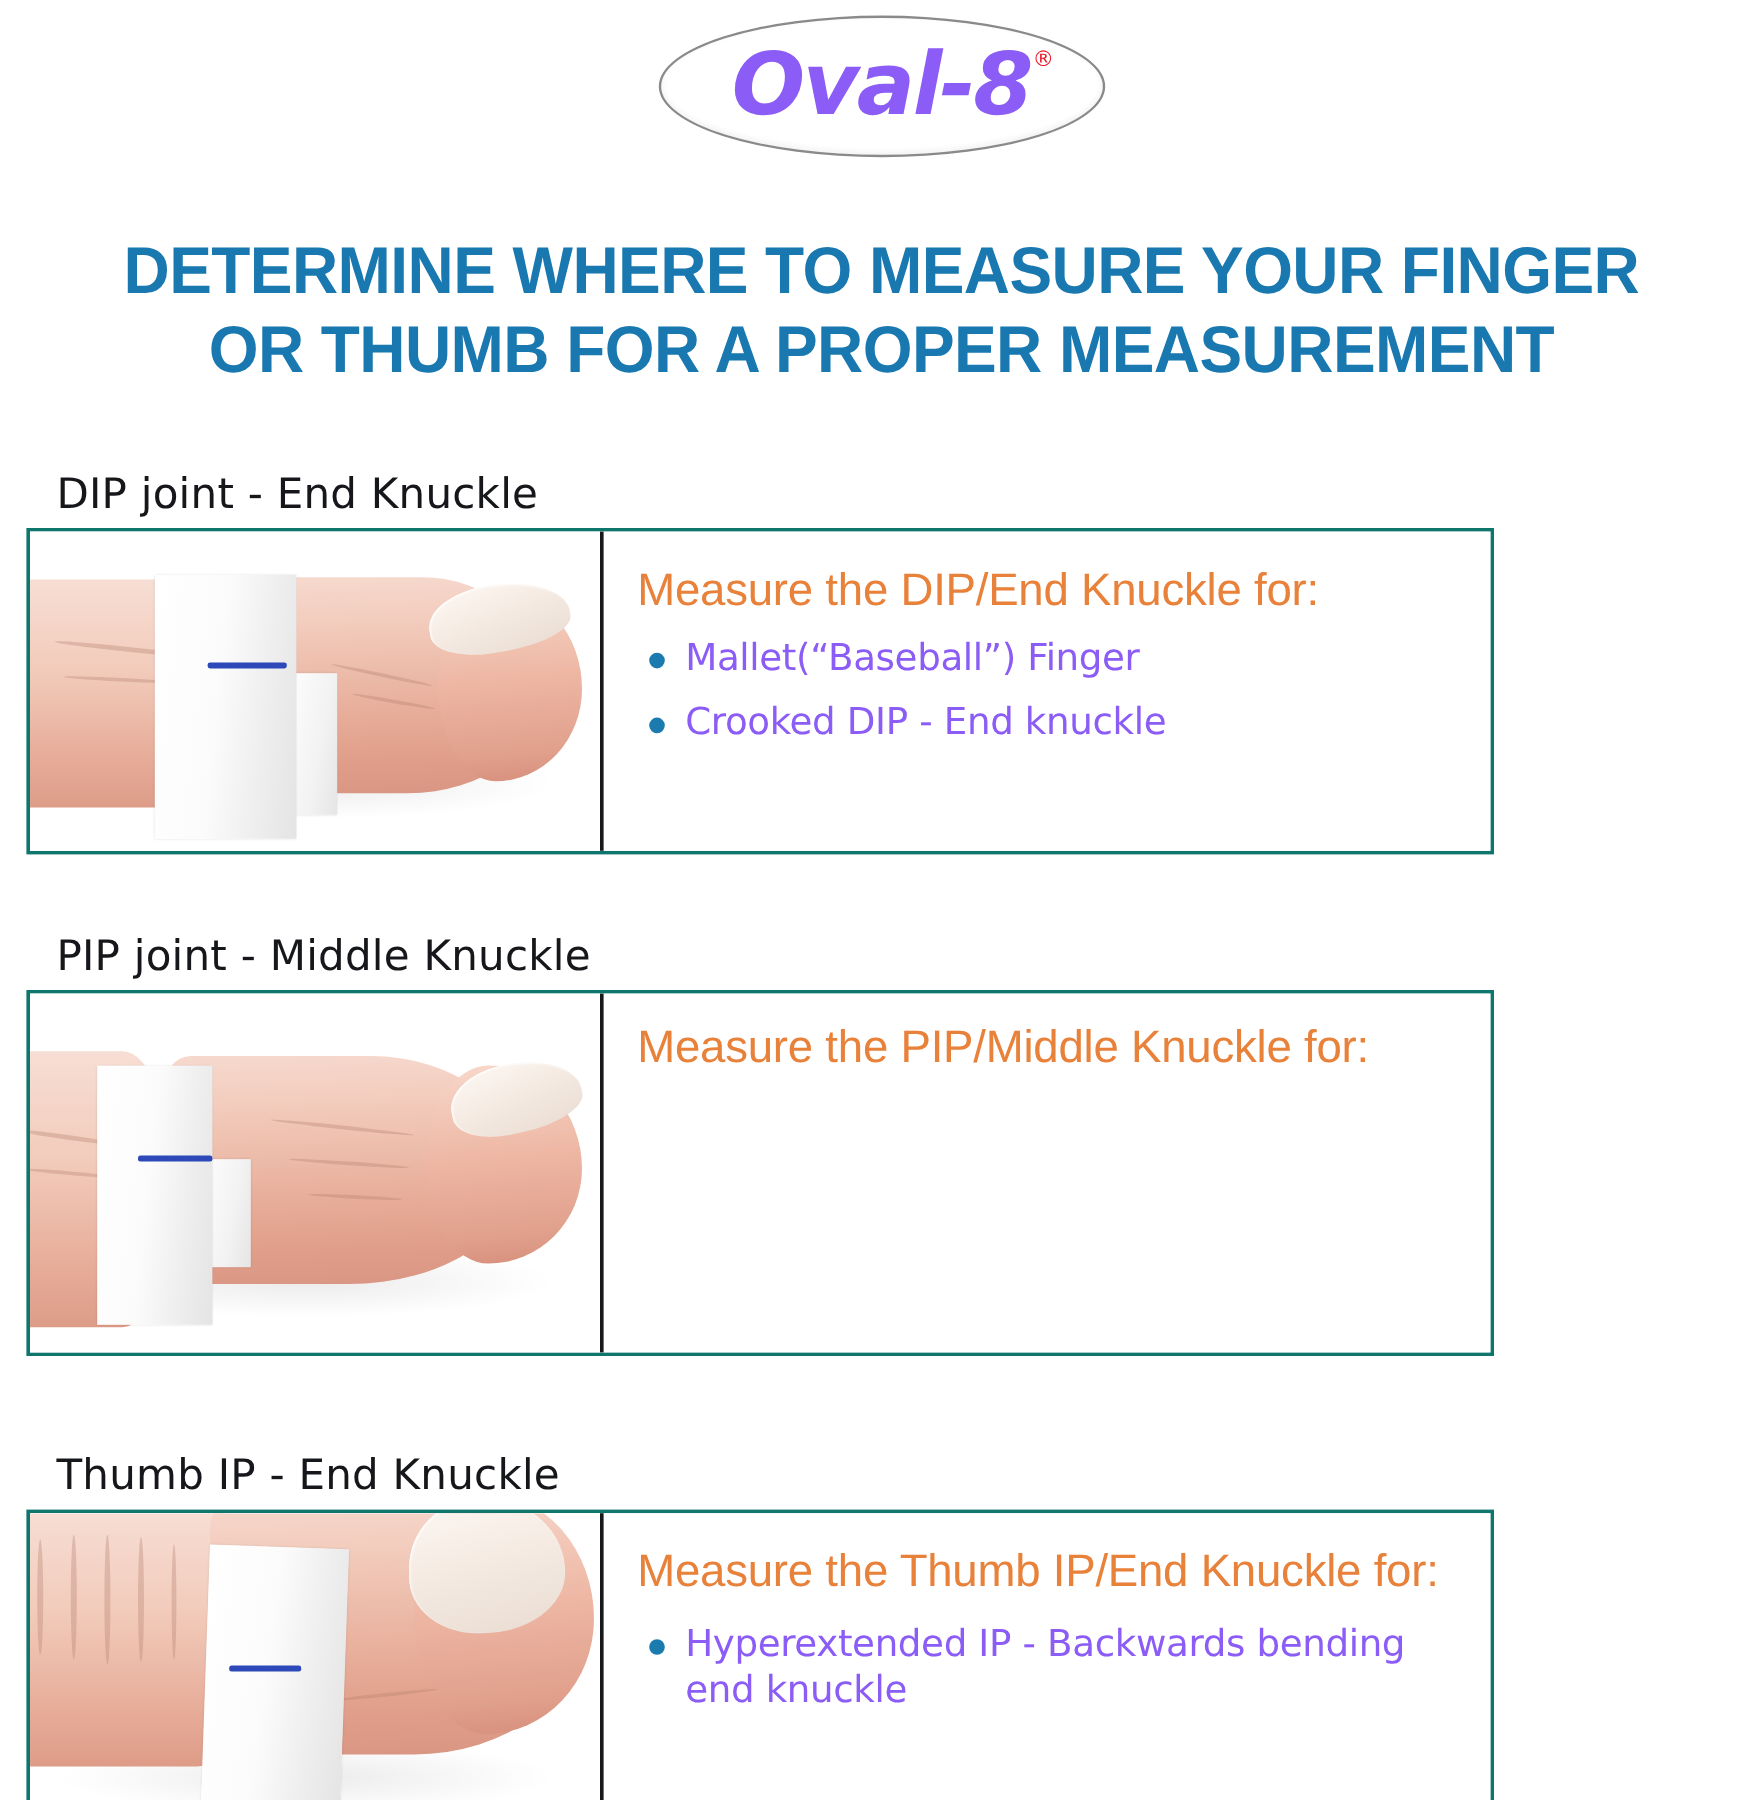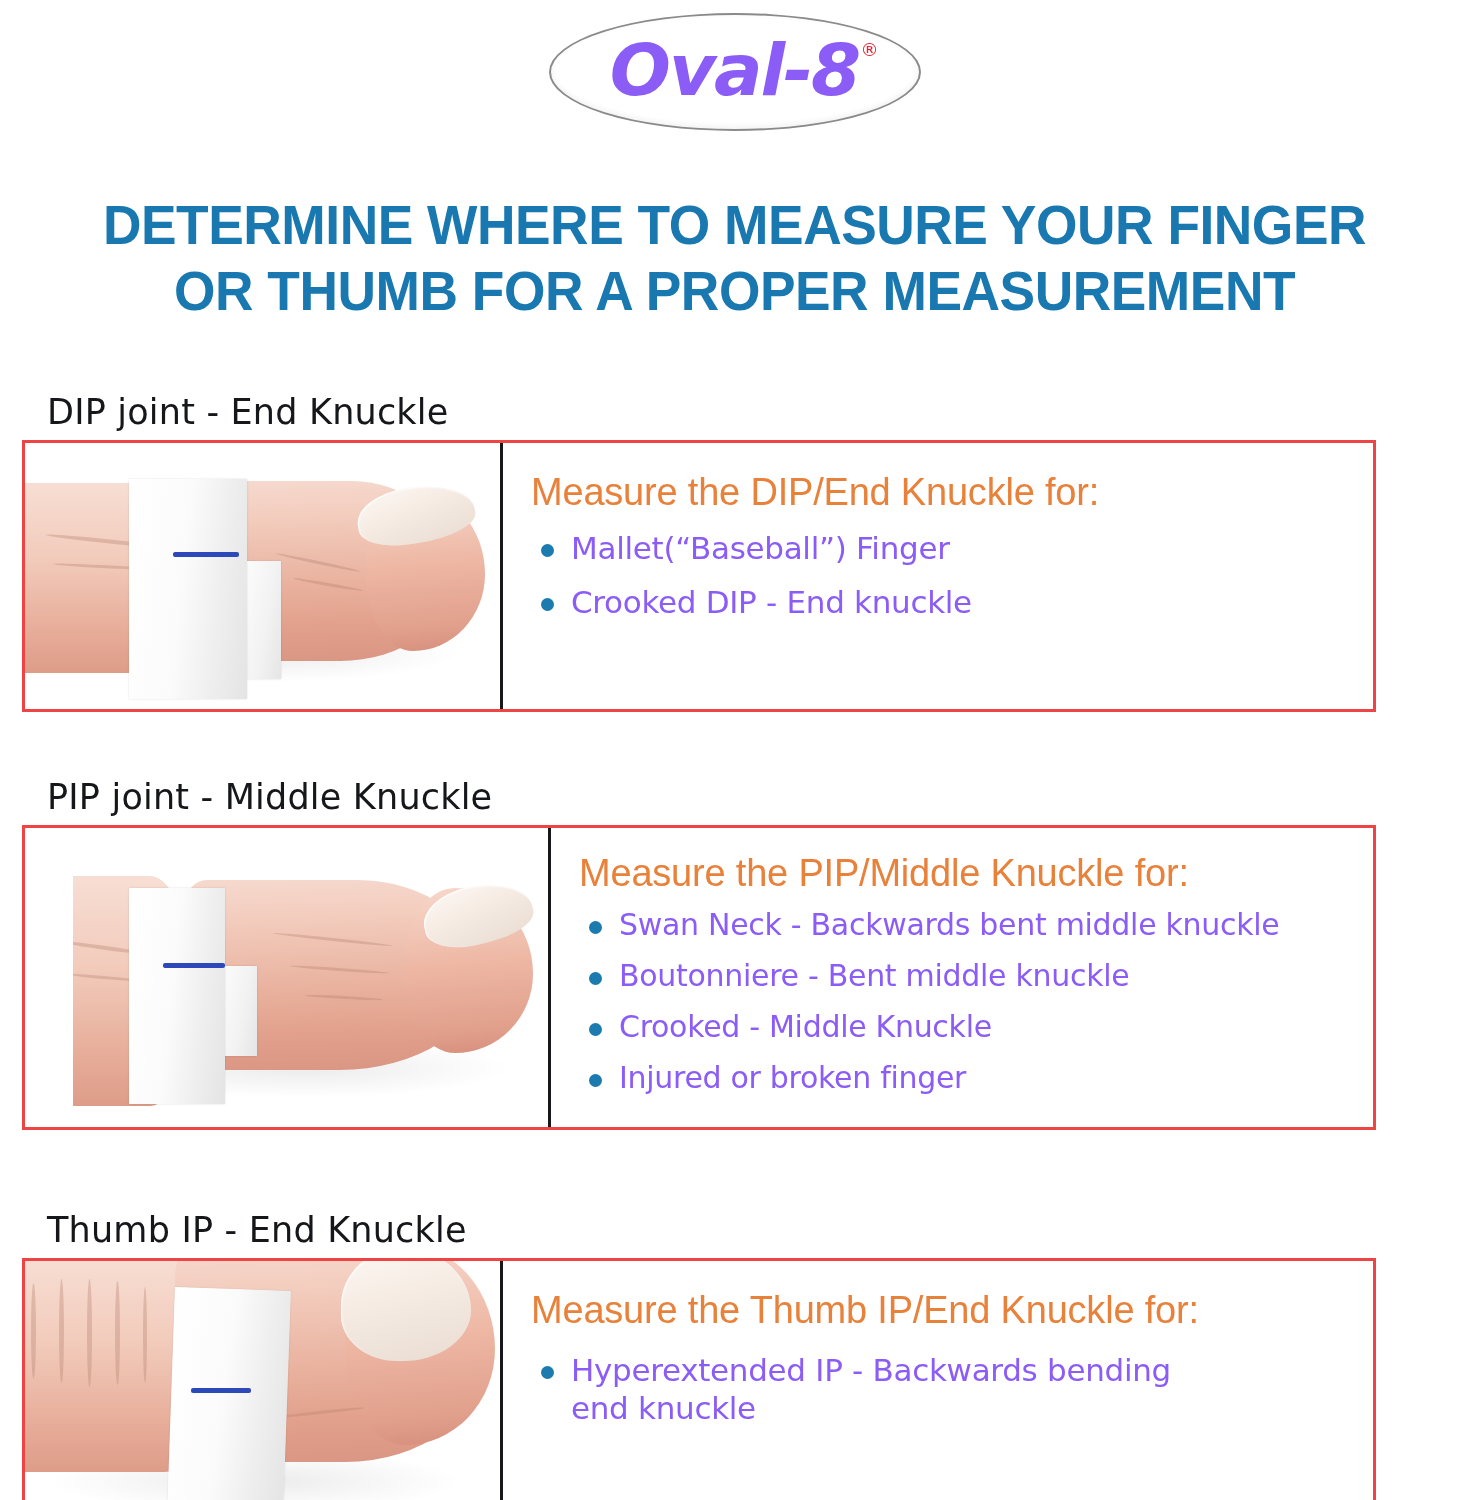--- a/index.html
+++ b/index.html
@@ -93,23 +93,23 @@
     font-size: 35px;
     font-weight: normal;
     color: #16171a;
     line-height: 44px;
     padding-left: 25px;
     letter-spacing: 0.2px;
     white-space: nowrap;
   }
   .table {
     display: flex;
-    border: 3px solid #ef4444;
-    background: #ffffff;
-    width: 1354px;
+    border: 3px solid #0f766e;
+    background: #ffffff;
+    width: 1223px;
   }
   .cell-photo {
     width: 478px;
     flex: 0 0 478px;
     border-right: 3px solid #17181b;
     position: relative;
     overflow: hidden;
     background: #ffffff;
   }
   .cell-text {
@@ -243,21 +243,21 @@
         <ul class="bullets">
           <li>Mallet(“Baseball”) Finger</li>
           <li>Crooked DIP - End knuckle</li>
         </ul>
       </div>
     </div>
   </div>
 
   <div class="section" style="top:775px;">
     <div class="section-label">PIP joint - Middle Knuckle</div>
-    <div class="table" style="height:305px; margin-top:6px;padding-left:48px;">
+    <div class="table" style="height:305px; margin-top:6px;">
       <div class="cell-photo">
         <div class="photo">
           <div class="shadow-soft" style="left:20px; top:210px; width:420px; height:60px;"></div>
 
           <div class="finger proximal" style="left:-60px; top:48px; width:180px; height:230px; border-radius:0 24% 24% 0 / 0 50% 50% 0;"></div>
 
           <div class="finger" style="left:110px; top:52px; width:300px; height:190px; border-radius:8% 42% 48% 12% / 16% 50% 50% 20%;"></div>
           <div class="tip" style="left:330px; top:60px; width:130px; height:165px;"></div>
           <div class="nail" style="left:350px; top:58px; width:110px; height:58px; transform:rotate(-12deg);"></div>
           <div class="crease" style="left:-10px; top:118px; width:86px; height:4px; transform:rotate(8deg);"></div>
@@ -266,26 +266,20 @@
           <div class="crease" style="left:216px; top:140px; width:100px; height:3px; transform:rotate(4deg);"></div>
           <div class="crease" style="left:232px; top:168px; width:78px; height:3px; transform:rotate(3deg);"></div>
 
           <div class="strap-tab" style="left:146px; top:138px; width:38px; height:90px;"></div>
           <div class="strap" style="left:56px; top:60px; width:96px; height:216px;"></div>
           <div class="blue-line" style="left:90px; top:135px; width:62px;"></div>
         </div>
       </div>
       <div class="cell-text" style="padding-top:22px;">
         <div class="measure-head">Measure the PIP/Middle Knuckle for:</div>
-        <ul class="bullets tight" style="margin-top:10px;">
-          <li>Swan Neck - Backwards bent middle knuckle</li>
-          <li>Boutonniere - Bent middle knuckle</li>
-          <li>Crooked - Middle Knuckle</li>
-          <li>Injured or broken finger</li>
-        </ul>
       </div>
     </div>
   </div>
 
   <div class="section" style="top:1208px;">
     <div class="section-label">Thumb IP - End Knuckle</div>
     <div class="table" style="height:250px; margin-top:6px;">
       <div class="cell-photo">
         <div class="photo">
           <div class="shadow-soft" style="left:20px; top:190px; width:420px; height:60px;"></div>

